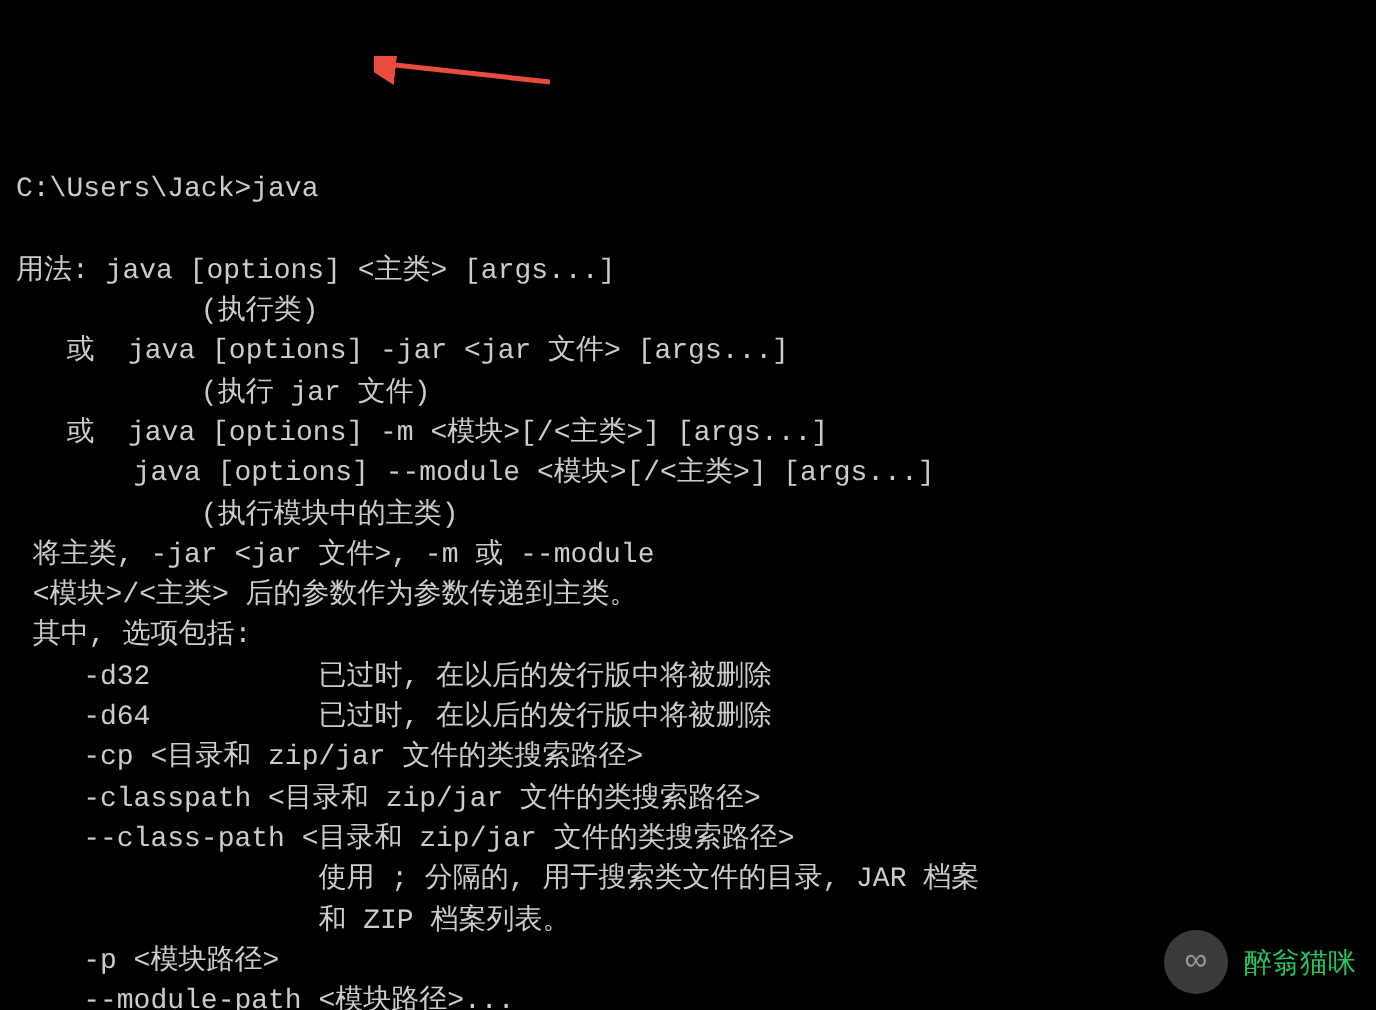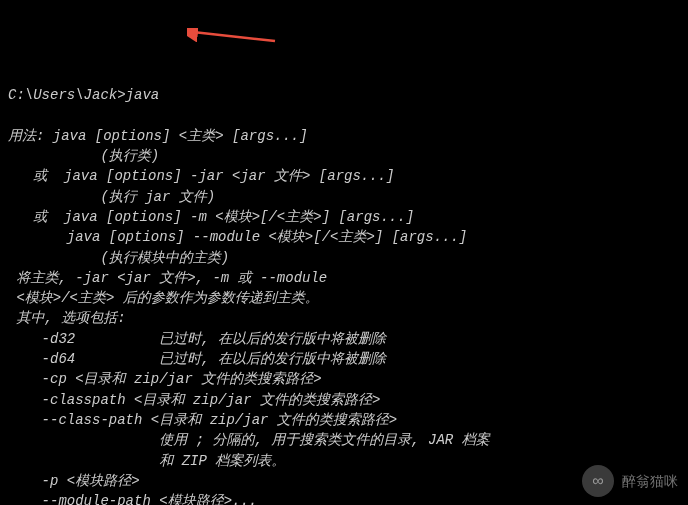--- a/index.html
+++ b/index.html
@@ -15,21 +15,20 @@
       line-height: 1.45;
       width: 688px;
       height: 505px;
       padding: 4px 8px;
       position: relative;
       overflow: hidden;
       white-space: pre;
     }
     .line {
       display: block;
-      font-style: italic;
     }
     .arrow {
       position: absolute;
       top: 8px;
       left: 170px;
       pointer-events: none;
     }
     .watermark {
       position: absolute;
       bottom: 8px;
@@ -44,21 +43,21 @@
       background: #3a3a3a;
       border-radius: 50%;
       display: flex;
       align-items: center;
       justify-content: center;
       color: #999;
       font-size: 16px;
       font-family: sans-serif;
     }
     .wm-text {
-      color: #737373;
+      color: #22c55e;
       font-family: "Microsoft YaHei", sans-serif;
       font-size: 14px;
     }
   </style>
 </head>
 <body>
 
 
 
 <span class="line">C:\Users\Jack&gt;java</span>

